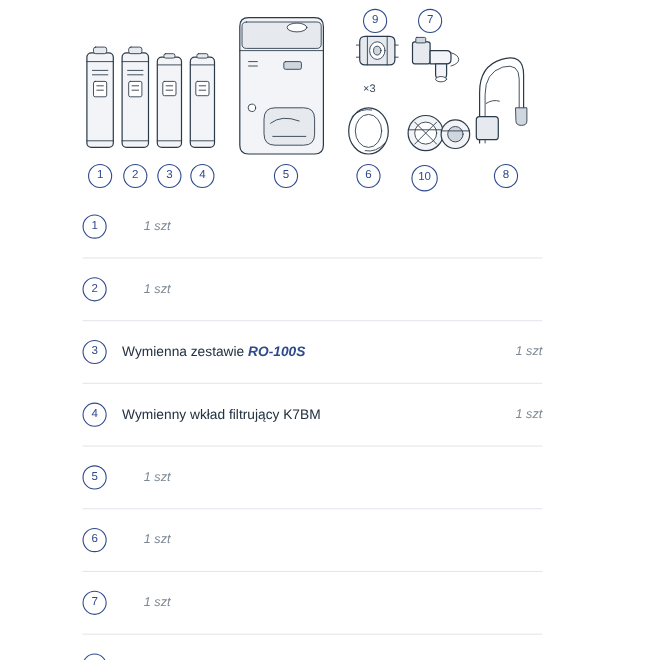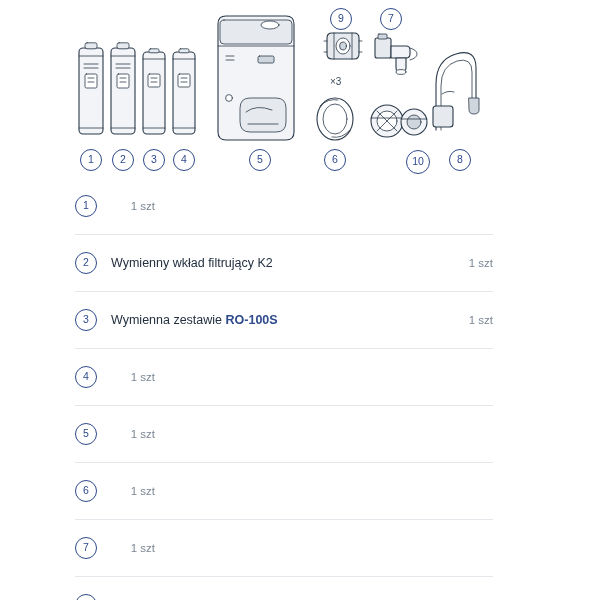--- a/index.html
+++ b/index.html
@@ -70,27 +70,28 @@
   }
   .row:last-child { border-bottom: 1px solid #e3e7ec; }
   .row .badge { flex: 0 0 auto; margin-right: 14px; }
   .row-label {
     flex: 1 1 auto;
     font-size: 12.5px;
     color: #22303f;
     line-height: 1.35;
     padding-right: 10px;
   }
-  .row-label .hl { color: #2e4a8c; font-weight: bold; }
+  .row-label .hl { color: #2e4a8c; font-weight: bold; font-style: italic; }
   .row-qty {
     flex: 0 0 auto;
     font-size: 11.5px;
     color: #7b8794;
     text-align: right;
     width: 44px;
+    font-style: italic;
   }
 
   svg { display: block; overflow: visible; }
   .ln { fill: none; stroke: #2b3a4a; stroke-width: 1.1; stroke-linejoin: round; stroke-linecap: round; }
   .ln-thin { fill: none; stroke: #2b3a4a; stroke-width: 0.8; stroke-linejoin: round; stroke-linecap: round; }
   .fill-lt { fill: #f2f4f7; }
   .fill-md { fill: #e6eaef; }
   .fill-dk { fill: #cfd6de; }
   .fill-w { fill: #ffffff; }
 </style>
@@ -221,46 +222,46 @@
 
   <div class="diag-badge badge" style="left:80px;  top:149px;">1</div>
   <div class="diag-badge badge" style="left:112px; top:149px;">2</div>
   <div class="diag-badge badge" style="left:143px; top:149px;">3</div>
   <div class="diag-badge badge" style="left:173px; top:149px;">4</div>
   <div class="diag-badge badge" style="left:249px; top:149px;">5</div>
   <div class="diag-badge badge" style="left:324px; top:149px;">6</div>
   <div class="diag-badge badge" style="left:380px; top:8px;">7</div>
   <div class="diag-badge badge" style="left:449px; top:149px;">8</div>
   <div class="diag-badge badge" style="left:330px; top:8px;">9</div>
-  <div class="diag-badge badge wide" style="left:406px; top:150px;">10</div>
+  <div class="diag-badge badge wide" style="left:374px; top:150px;">10</div>
 </div>
 
 <div id="list">
 
   <div class="row">
     <div class="badge">1</div>
     <div class="row-qty">1 szt</div>
   </div>
 
   <div class="row">
     <div class="badge">2</div>
-    <div class="row-label">Wymienny wkład filtrujący K2</div>
     <div class="row-qty">1 szt</div>
   </div>
 
   <div class="row">
     <div class="badge">3</div>
     <div class="row-label">
       <span>Wymienna zestawie </span><span class="hl">RO-100S</span>
     </div>
     <div class="row-qty">1 szt</div>
   </div>
 
   <div class="row">
     <div class="badge">4</div>
+    <div class="row-label">Wymienny wkład filtrujący K7BM</div>
     <div class="row-qty">1 szt</div>
   </div>
 
   <div class="row">
     <div class="badge">5</div>
     <div class="row-qty">1 szt</div>
   </div>
 
   <div class="row">
     <div class="badge">6</div>

